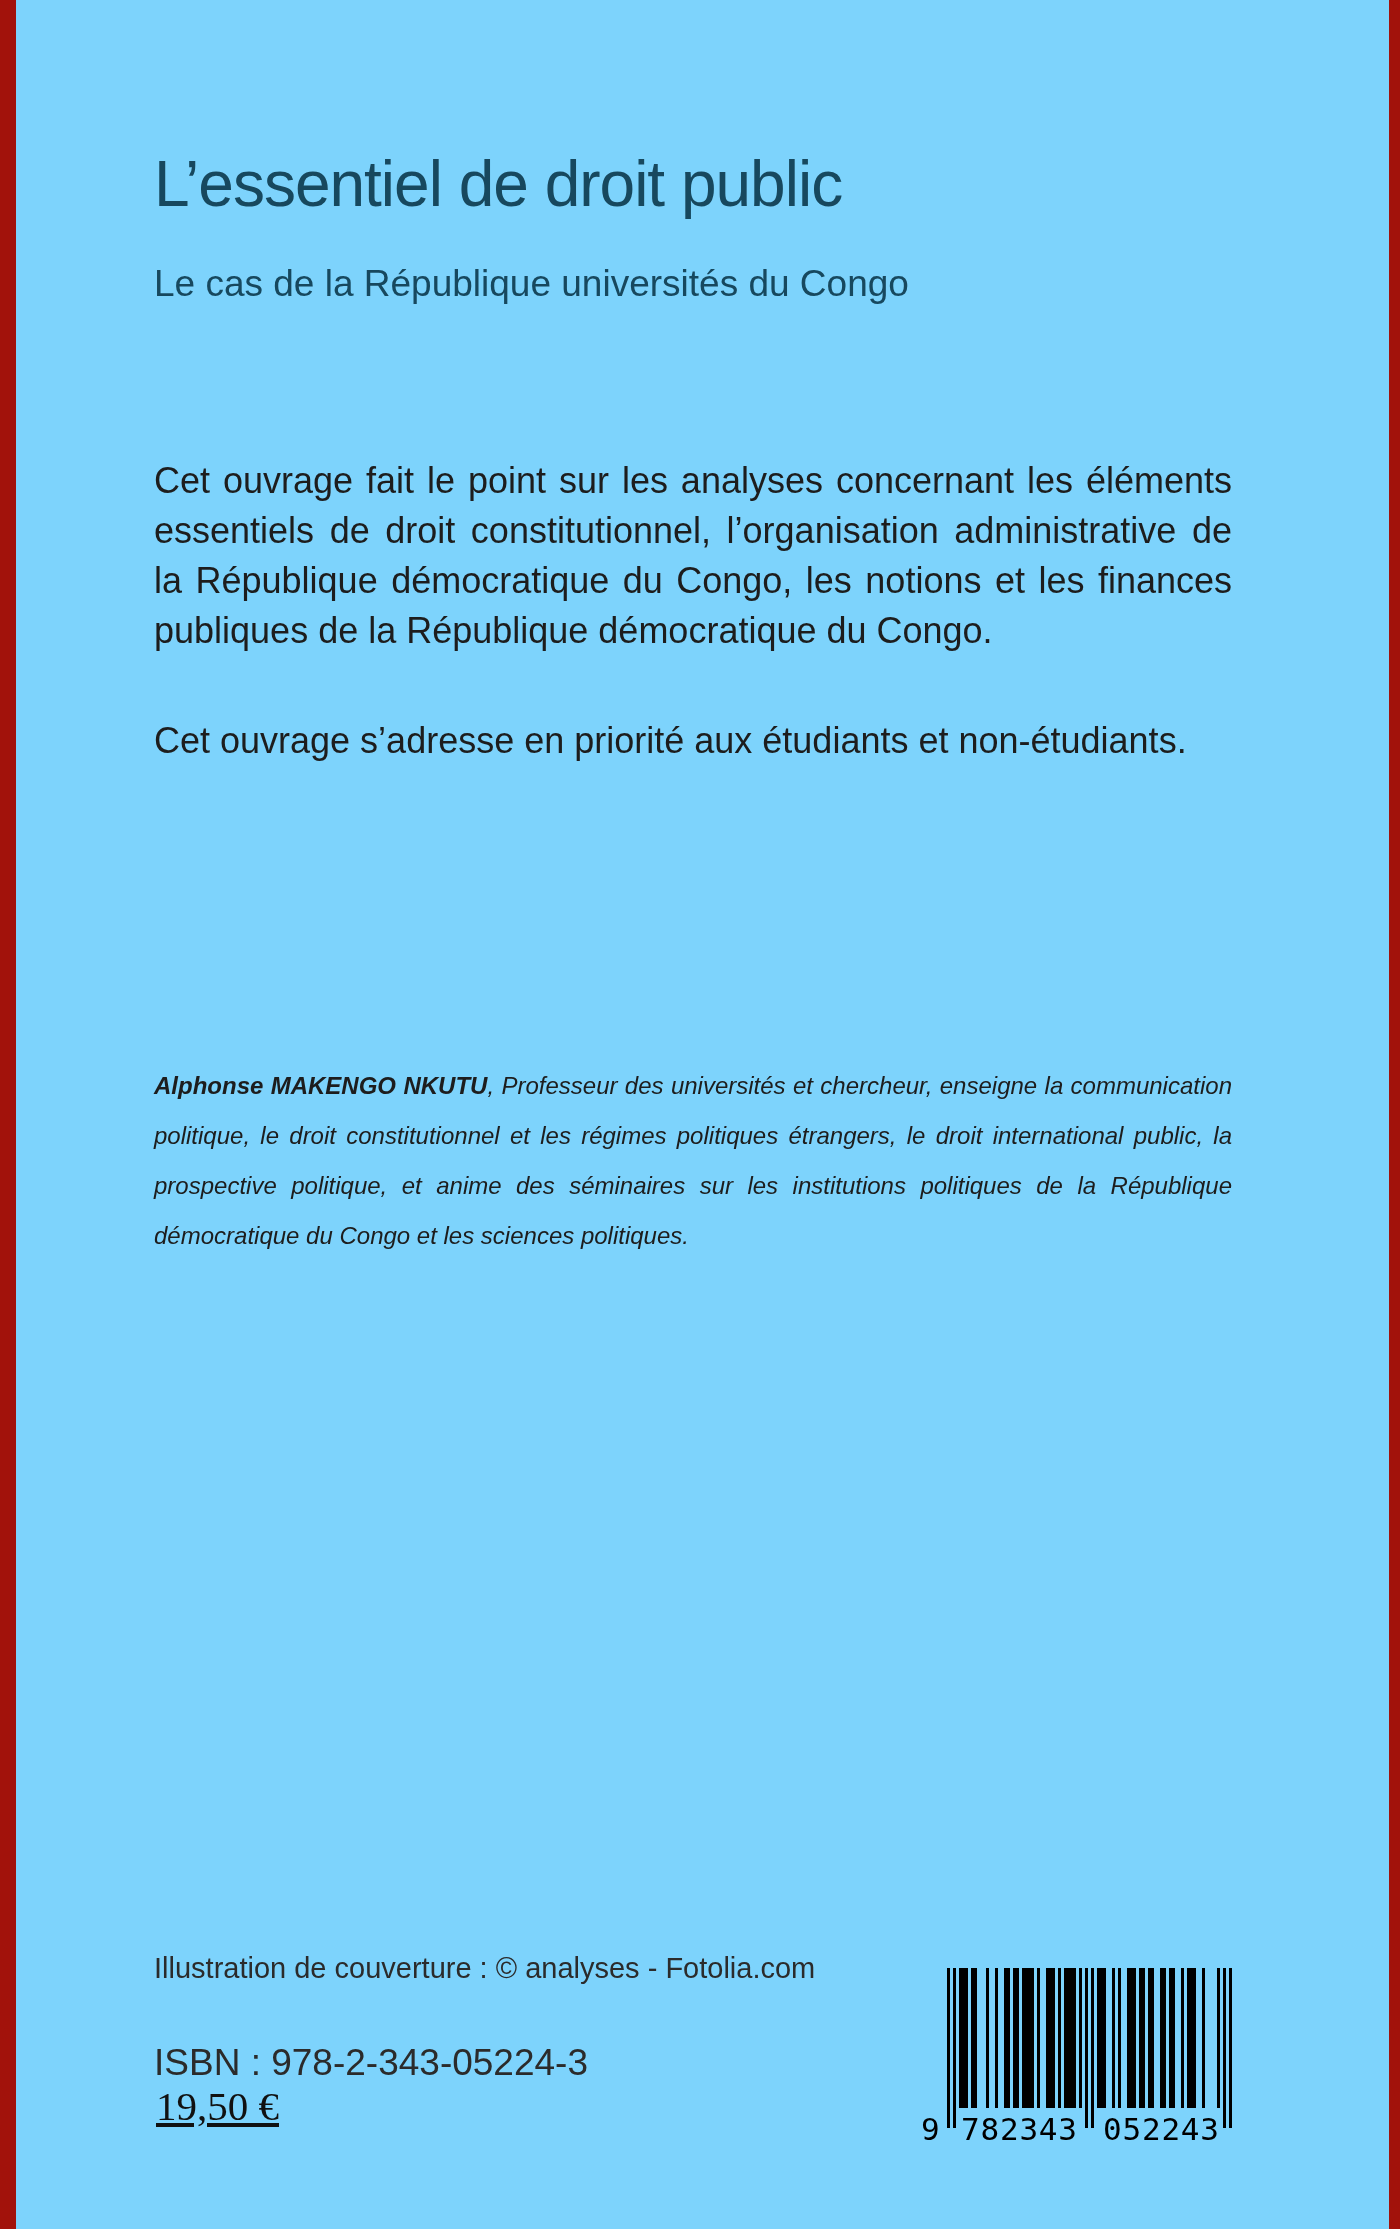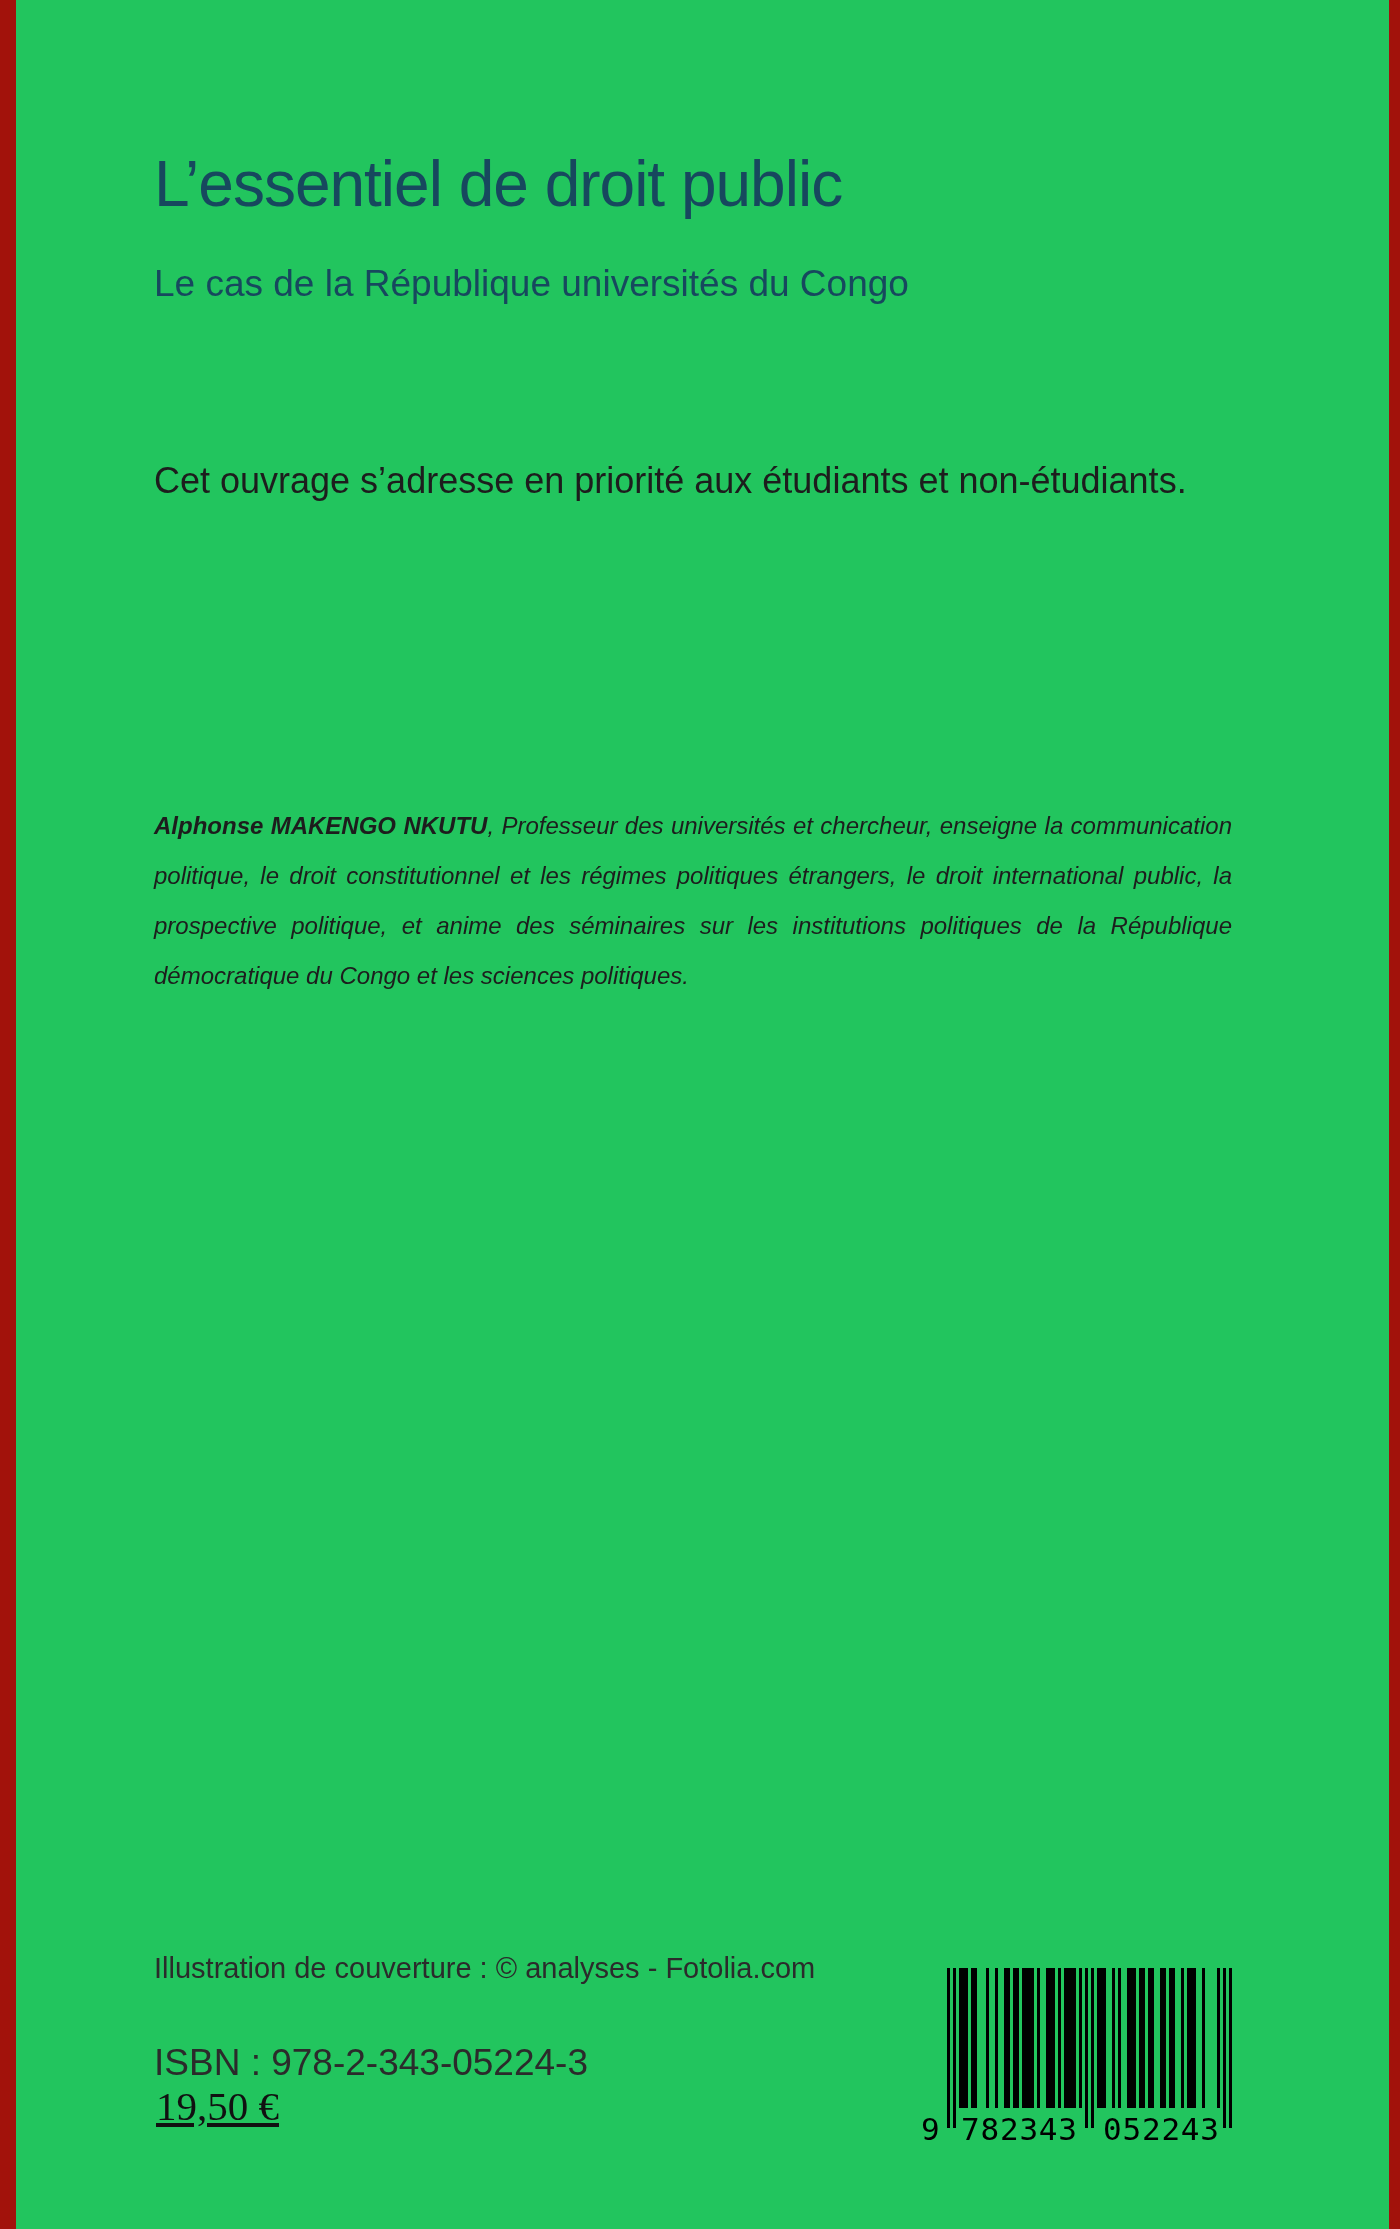--- a/index.html
+++ b/index.html
@@ -1,20 +1,20 @@
 <!DOCTYPE html>
 <html><head>
 <meta charset="utf-8">
 <style>
   html,body{margin:0;padding:0;background:#e8e8e8;}
   .page{
     position:relative;
     width:1400px;height:2229px;
     margin:0 auto;
-    background:#22c55e;
+    background:#7dd3fc;
     overflow:hidden;
     font-family:"Liberation Sans", sans-serif;
     color:#1d1d1d;
   }
   .edge{position:absolute;top:0;height:100%;}
   .edge-left{left:0;width:16px;}
   .edge-right{right:0;width:11px;}
 
   .content{
     position:absolute;
@@ -82,20 +82,21 @@
 
 <div class="page">
 
   <div class="edge edge-left" style="background: rgb(162, 18, 11);"></div>
   <div class="edge edge-right" style="background: rgb(162, 18, 11);"></div>
 
   <div class="content">
     <h1 class="book-title" style="color: rgb(23, 72, 94);">L’essentiel de droit public</h1>
     <h2 class="book-subtitle" style="color: rgb(23, 72, 94);">Le cas de la République universités du Congo</h2>
 
+    <p class="body-text p1">Cet ouvrage fait le point sur les analyses concernant les éléments essentiels de droit constitutionnel, l’organisation administrative de la République démocratique du Congo, les notions et les finances publiques de la République démocratique du Congo.</p>
     <p class="body-text p2">Cet ouvrage s’adresse en priorité aux étudiants et non-étudiants.</p>
 
     <p class="bio"><span class="author-name">Alphonse MAKENGO NKUTU</span><span>, Professeur des universités et chercheur, enseigne la communication politique, le droit constitutionnel et les régimes politiques étrangers, le droit international public, la prospective politique, et anime des séminaires sur les institutions politiques de la République démocratique du Congo et les sciences politiques.</span></p>
   </div>
 
   <div class="credit">Illustration de couverture : © analyses - Fotolia.com</div>
   <div class="isbn">ISBN : 978-2-343-05224-3</div>
   <div class="price">19,50 €</div>
 
   <div class="barcode">

